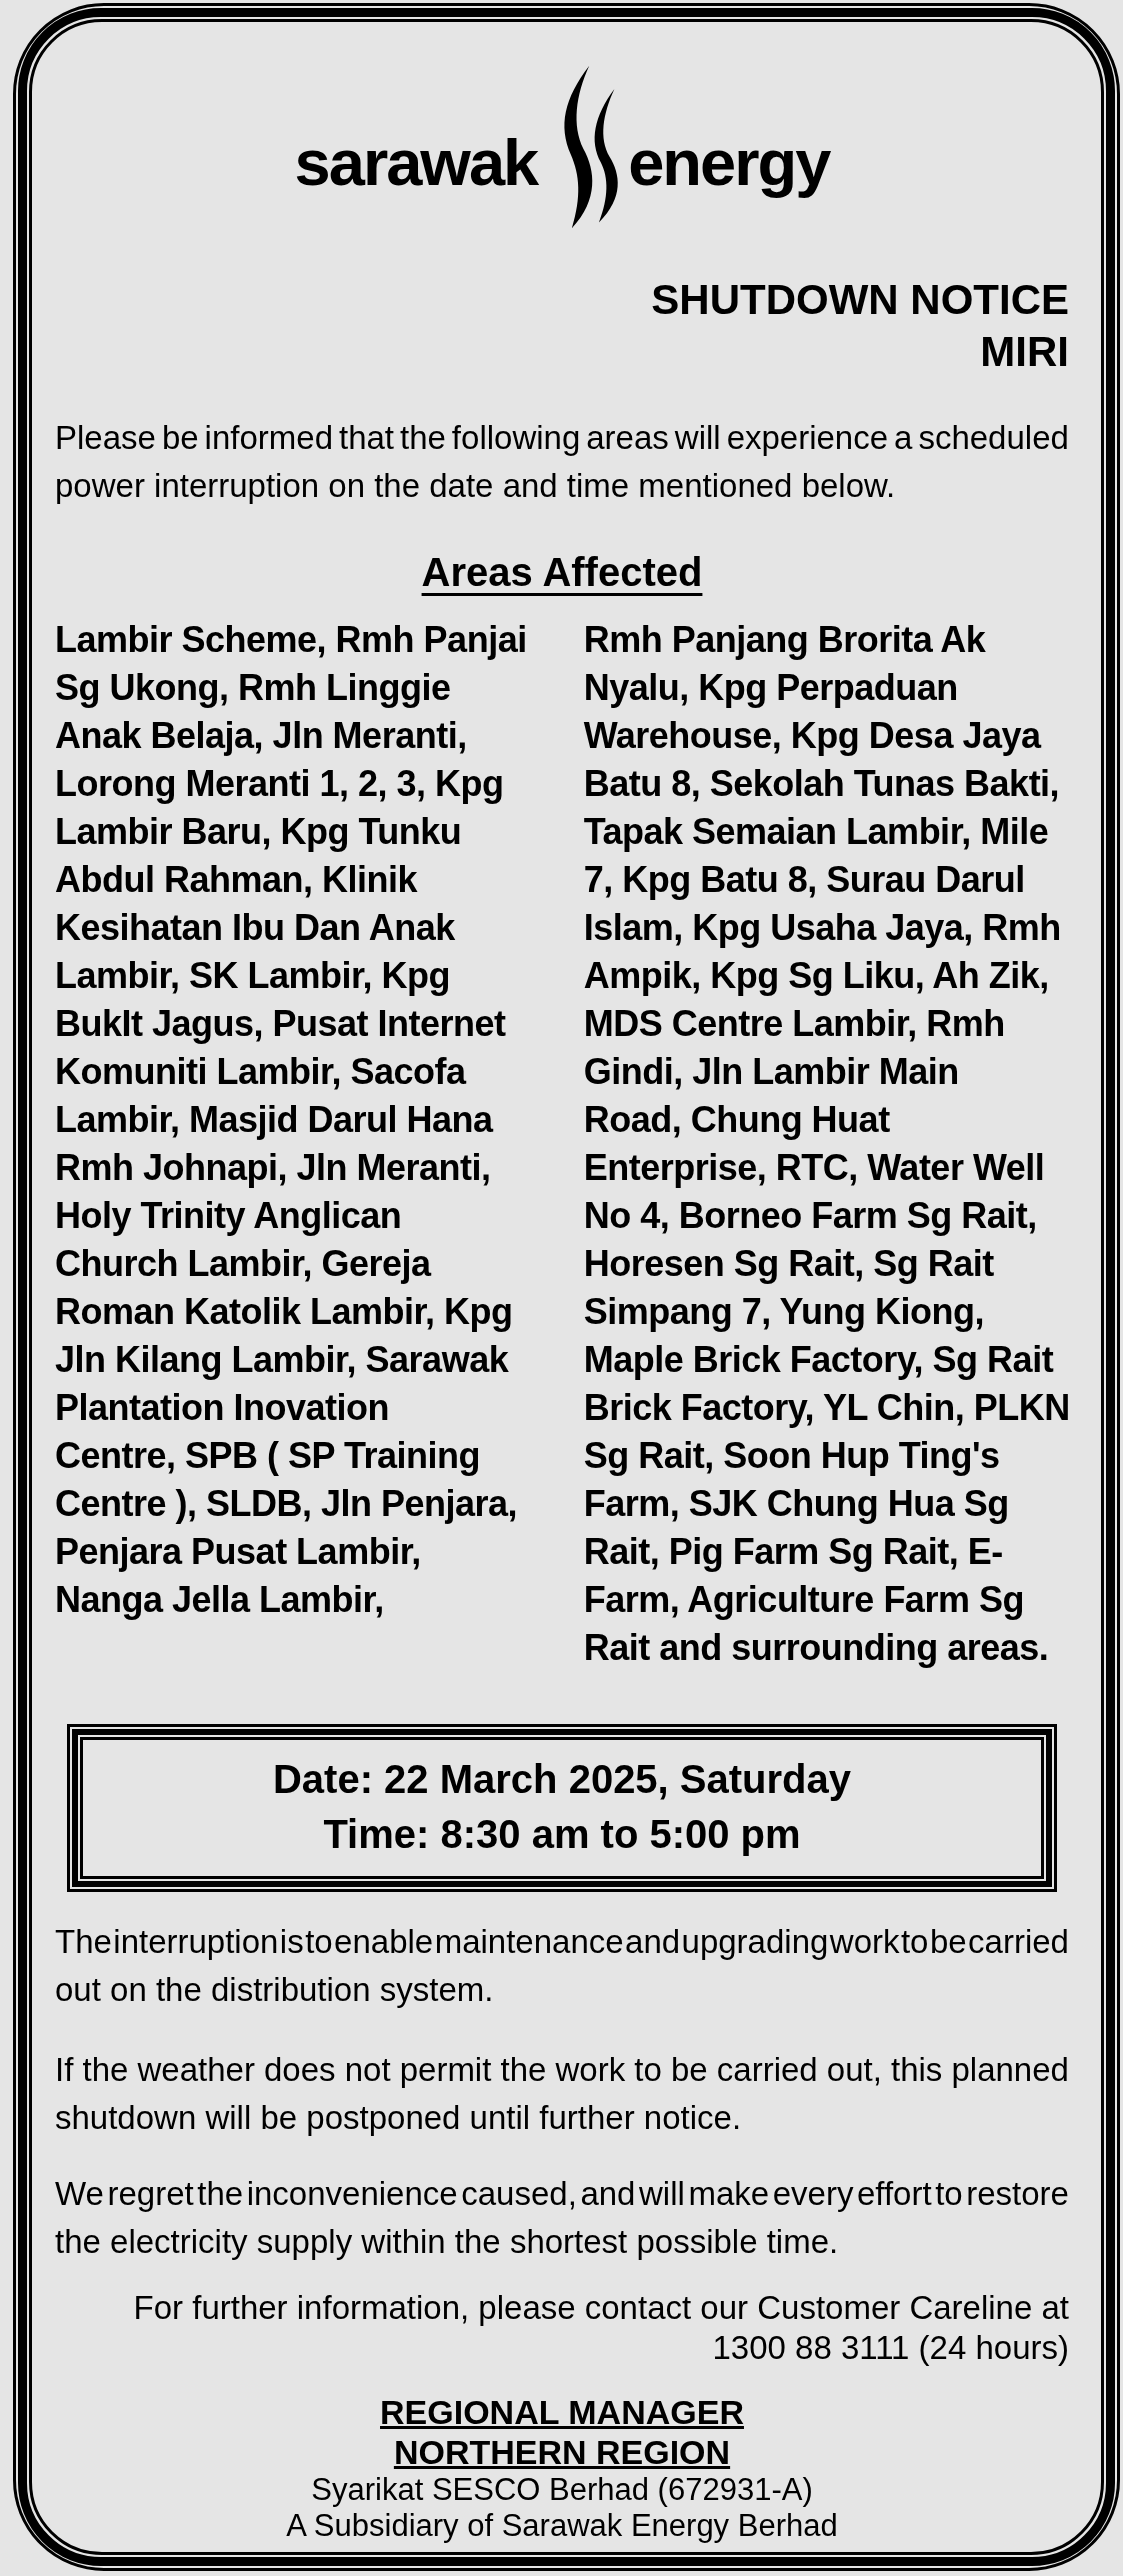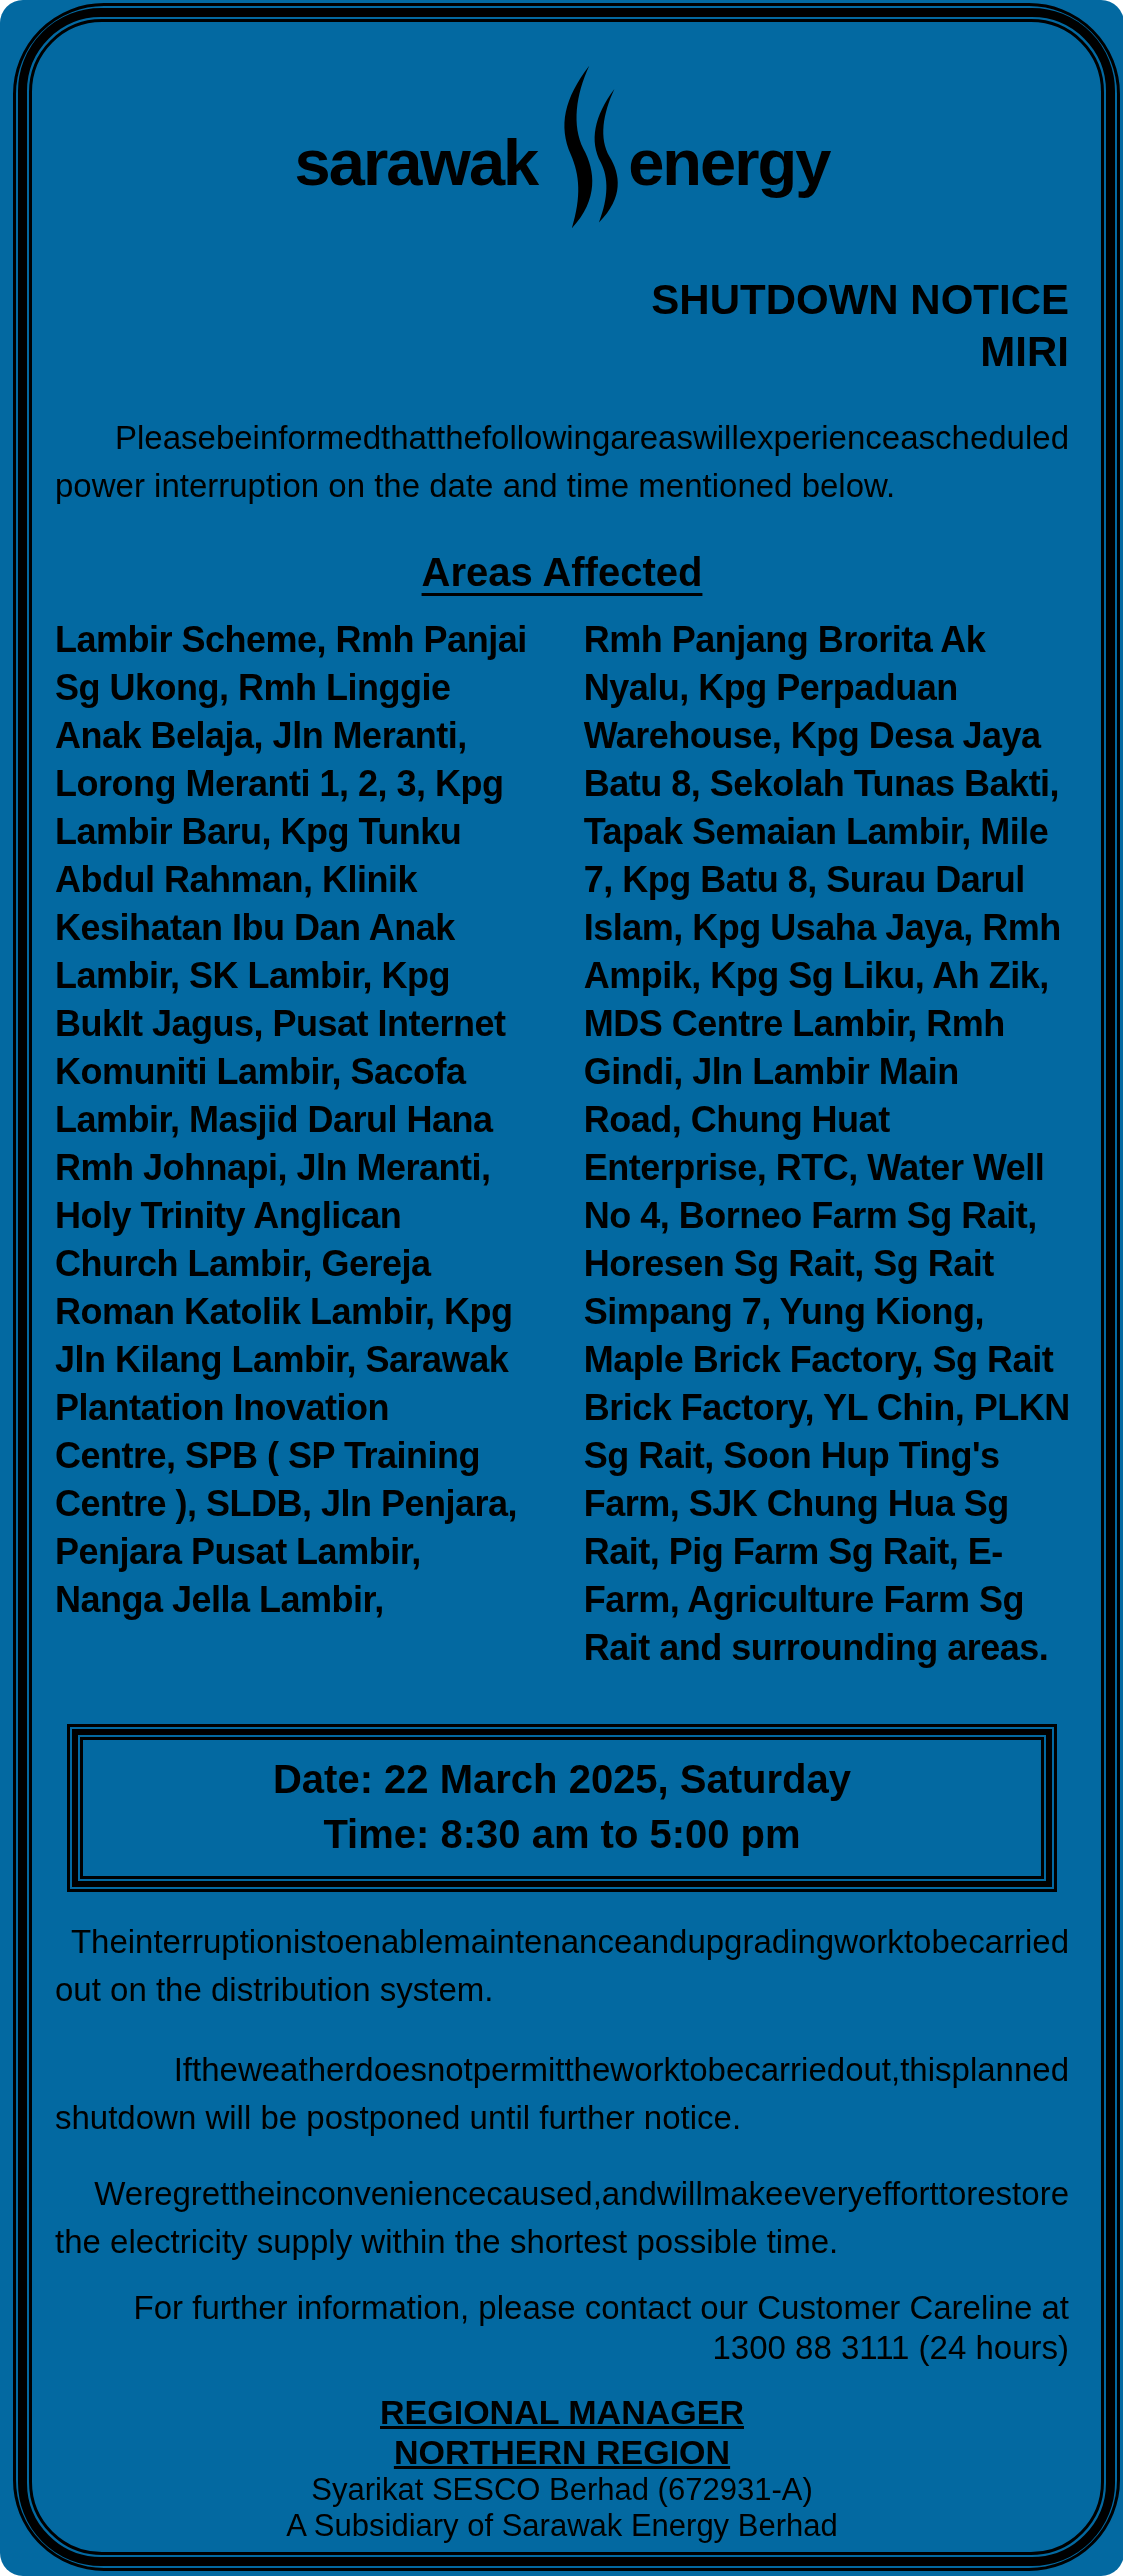--- a/index.html
+++ b/index.html
@@ -1,35 +1,35 @@
 <!DOCTYPE html>
 <html><head>
 <meta charset="utf-8">
 <style>
   html,body{margin:0;padding:0;background:#fff;}
-  .page{position:relative;width:1124px;height:2576px;background:#0369a1;color:#000;
-        font-family:"Liberation Sans","DejaVu Sans",sans-serif;overflow:hidden;border-radius:23px;}
+  .page{position:relative;width:1124px;height:2576px;background:#e5e5e5;color:#000;
+        font-family:"Liberation Sans","DejaVu Sans",sans-serif;overflow:hidden;}
 
   
   .frame1{position:absolute;left:13px;top:3px;right:4px;bottom:5px;
           border:3px solid #000;border-radius:91px;}
   .frame2{position:absolute;inset:2px;border:9px solid #000;border-radius:83px;}
   .frame3{position:absolute;inset:2px;border:3px solid #000;border-radius:73px;}
 
   .content{position:absolute;inset:0;padding:61px 55px 0;box-sizing:border-box;}
 
   .logo{display:flex;justify-content:center;align-items:center;height:173px;}
   .logo-word{font-size:65px;font-weight:bold;letter-spacing:-2px;margin-top:30px;}
   .flame{width:87px;height:170px;margin:0 2px;flex:0 0 auto;}
 
   .title{margin-top:40px;text-align:right;font-weight:bold;font-size:42px;line-height:52px;}
 
   .bodytext{font-size:33px;line-height:48px;}
   .intro{margin-top:36px;}
-  .flexline{display:flex;justify-content:flex-end;}
+  .flexline{display:flex;justify-content:space-between;}
   .flexline span{white-space:nowrap;}
 
   .areas-heading{margin-top:36px;text-align:center;font-size:40px;font-weight:bold;line-height:52px;
                  text-decoration:underline;text-decoration-thickness:3px;text-underline-offset:7px;}
 
   .columns{display:flex;gap:57px;margin-top:18px;}
   .col{flex:1 1 0;}
   .area-line{font-size:36px;font-weight:bold;line-height:48px;white-space:nowrap;letter-spacing:-0.5px;}
 
   

